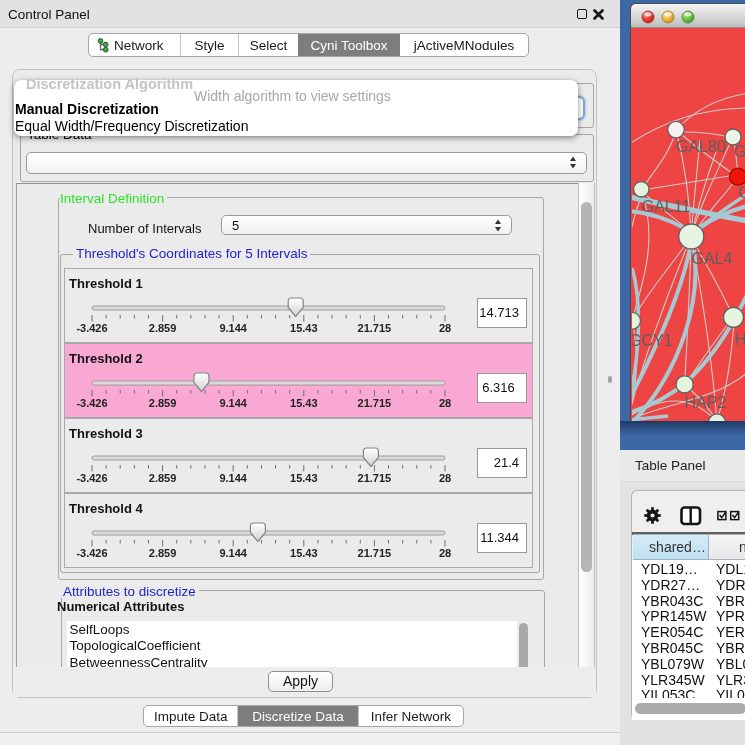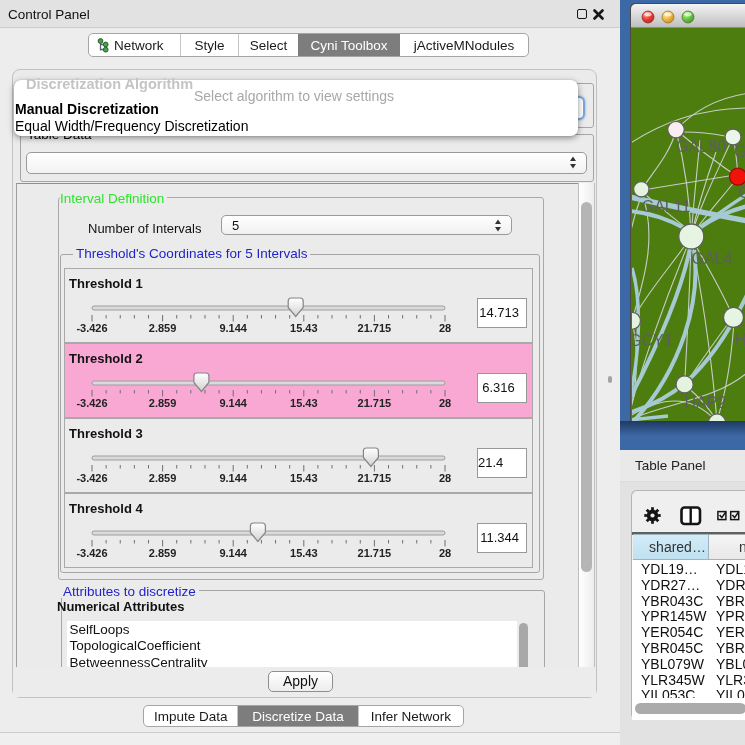--- a/index.html
+++ b/index.html
@@ -43,21 +43,21 @@
 <div class="gl" style="left:24px;top:128px">Table Data</div>
 <div class="abs" style="left:26px;top:152px;width:561px;height:22px;background:linear-gradient(#ffffff,#f2f2f2);border:1px solid #9a9a9a;border-radius:5px;box-sizing:border-box">
   <svg width="10" height="19" style="position:absolute;right:8px;top:0">
       <path d="M5,3.5 L8,8 L2,8 z" fill="#333"></path>
       <path d="M5,15.5 L8,11 L2,11 z" fill="#333"></path>
     </svg>
 </div>
 
 <div class="abs" style="left:14px;top:80px;width:564px;height:56px;background:#fff;border-radius:7px;box-shadow:0 2px 6px rgba(0,0,0,.42),0 0 1px rgba(0,0,0,.25)">
   <div style="position:absolute;left:12px;top:-4px;font-size:14.5px;font-weight:bold;color:#c4c4c4;white-space:nowrap">Discretization Algorithm</div>
-  <div style="position:absolute;left:180px;top:8px;font-size:14px;color:#a8a8a8;white-space:nowrap">Select algorithm to view settings</div>
+  <div style="position:absolute;left:180px;top:8px;font-size:14px;color:#a8a8a8;white-space:nowrap">Width algorithm to view settings</div>
   <div style="position:absolute;left:1px;top:21px;font-size:14px;font-weight:bold;color:#000;white-space:nowrap">Manual Discretization</div>
   <div style="position:absolute;left:1px;top:38px;font-size:14px;color:#000;white-space:nowrap">Equal Width/Frequency Discretization</div>
 </div>
 
 <div class="abs" style="left:16px;top:183px;width:562px;height:484px;background:#ebebeb;border-top:1.5px solid #909090;border-left:1px solid #a0a0a0;box-sizing:border-box;overflow:hidden">
 
   <div class="gb" style="left:41px;top:13px;width:484px;height:381px;border-color:#a9a9a9"></div>
   <div class="gl" style="left:43px;top:8px;padding:0 3px 0 0;color:#2ee32e">Interval Definition</div>
   <div class="abs" style="left:71px;top:37px;font-size:13px;font-weight:normal;color:#111">Number of Intervals</div>
   <div class="abs" style="left:204px;top:31px;width:291px;height:20px;background:linear-gradient(#ffffff,#f0f0f0);border:1px solid #9a9a9a;border-radius:5px;box-sizing:border-box">
@@ -126,21 +126,21 @@
           <rect x="27" y="37" width="353" height="4" rx="2" fill="#dadada" stroke="#9e9e9e" stroke-width="1"></rect>
           <path d="M27.00,46 v6.5 M41.12,46 v3.5 M55.24,46 v3.5 M69.36,46 v3.5 M83.48,46 v3.5 M97.60,46 v6.5 M111.72,46 v3.5 M125.84,46 v3.5 M139.96,46 v3.5 M154.08,46 v3.5 M168.20,46 v6.5 M182.32,46 v3.5 M196.44,46 v3.5 M210.56,46 v3.5 M224.68,46 v3.5 M238.80,46 v6.5 M252.92,46 v3.5 M267.04,46 v3.5 M281.16,46 v3.5 M295.28,46 v3.5 M309.40,46 v6.5 M323.52,46 v3.5 M337.64,46 v3.5 M351.76,46 v3.5 M365.88,46 v3.5 M380.00,46 v6.5" stroke="#6f6f6f" stroke-width="1" fill="none"></path>
           <text x="27.0" y="63" font-size="11" font-weight="bold" fill="#222" text-anchor="middle" font-family="Liberation Sans, sans-serif">-3.426</text>
           <text x="97.6" y="63" font-size="11" font-weight="bold" fill="#222" text-anchor="middle" font-family="Liberation Sans, sans-serif">2.859</text>
           <text x="168.2" y="63" font-size="11" font-weight="bold" fill="#222" text-anchor="middle" font-family="Liberation Sans, sans-serif">9.144</text>
           <text x="238.8" y="63" font-size="11" font-weight="bold" fill="#222" text-anchor="middle" font-family="Liberation Sans, sans-serif">15.43</text>
           <text x="309.4" y="63" font-size="11" font-weight="bold" fill="#222" text-anchor="middle" font-family="Liberation Sans, sans-serif">21.715</text>
           <text x="380.0" y="63" font-size="11" font-weight="bold" fill="#222" text-anchor="middle" font-family="Liberation Sans, sans-serif">28</text>
           <path d="M298.40,32 q0,-3 3,-3 h9 q3,0 3,3 v6.5 l-7.5,9 l-7.5,-9 z" fill="url(#tg305)" stroke="#858585" stroke-width="1.2"></path>
         </svg>
-        <div style="position:absolute;left:412px;top:29px;width:41px;height:28px;background:#fff;border:1px solid #989898;font-size:13px;line-height:28px;text-align:left;padding-right:7px;color:#111">21.4</div>
+        <div style="position:absolute;left:412px;top:29px;width:41px;height:28px;background:#fff;border:1px solid #989898;font-size:13px;line-height:28px;text-align:right;padding-right:7px;color:#111">21.4</div>
       </div>
       <div style="position:absolute;left:0px;top:225px;width:467px;height:73px;background:#ebebeb;border:1px solid #a9a9a9">
         <div style="position:absolute;left:4px;top:7px;font-size:13px;font-weight:bold;color:#111">Threshold 4</div>
         <svg width="467" height="73" style="position:absolute;left:0;top:0">
           <defs>
             <linearGradient id="tg192" x1="0" y1="0" x2="0" y2="1">
               <stop offset="0" stop-color="#ffffff"></stop>
               <stop offset="1" stop-color="#d2d2d2"></stop>
             </linearGradient>
           </defs>
@@ -179,21 +179,21 @@
   <div style="width:120px;display:flex;align-items:center;justify-content:center;font-size:13.5px;background:#7d7d7d;color:#fff">Discretize Data</div>
   <div style="width:105px;display:flex;align-items:center;justify-content:center;border-left:1px solid #c6c6c6;font-size:13.5px;color:#1a1a1a">Infer Network</div>
 </div>
 
 <div class="abs" style="left:0;top:732px;width:620px;height:13px;background:#efefef;border-top:1px solid #cccccc"></div>
 
 <div class="abs" style="left:608px;top:376px;width:4px;height:7px;background:#a3a3a3;border-radius:2px"></div>
 
 <div class="abs" style="left:620px;top:0;width:125px;height:450px;background:#3d68a6"></div>
 
-<div class="abs" style="left:630px;top:3px;width:115px;height:419px;border:1px solid #4a4a4a;border-right:none;border-radius:5px 0 0 0;box-sizing:border-box;background:#4d7c0f;">
+<div class="abs" style="left:630px;top:3px;width:115px;height:419px;border:1px solid #4a4a4a;border-right:none;border-radius:5px 0 0 0;box-sizing:border-box;background:#ef4444;">
   <div style="position:absolute;left:0;top:0;width:114px;height:23px;background:linear-gradient(#f4f4f4,#bfbfbf);border-bottom:1px solid #8c8c8c;border-radius:5px 0 0 0"></div>
   <svg width="114" height="23" style="position:absolute;left:0;top:0">
     <defs>
       <radialGradient id="rg" cx="0.35" cy="0.3" r="0.8">
           <stop offset="0" stop-color="#ffb3ad"></stop>
           <stop offset="0.45" stop-color="#ee4238"></stop>
           <stop offset="1" stop-color="#b3241c"></stop>
         </radialGradient>
       <radialGradient id="yg" cx="0.35" cy="0.3" r="0.8">
           <stop offset="0" stop-color="#ffeab0"></stop>

